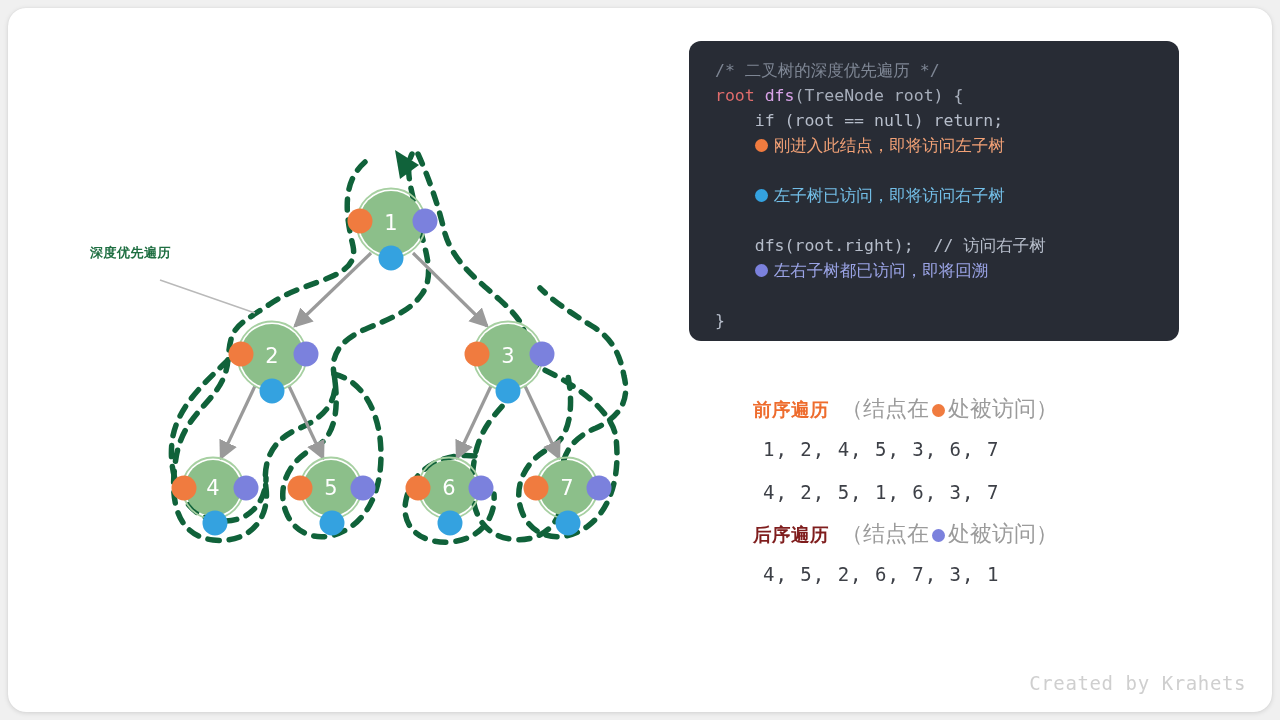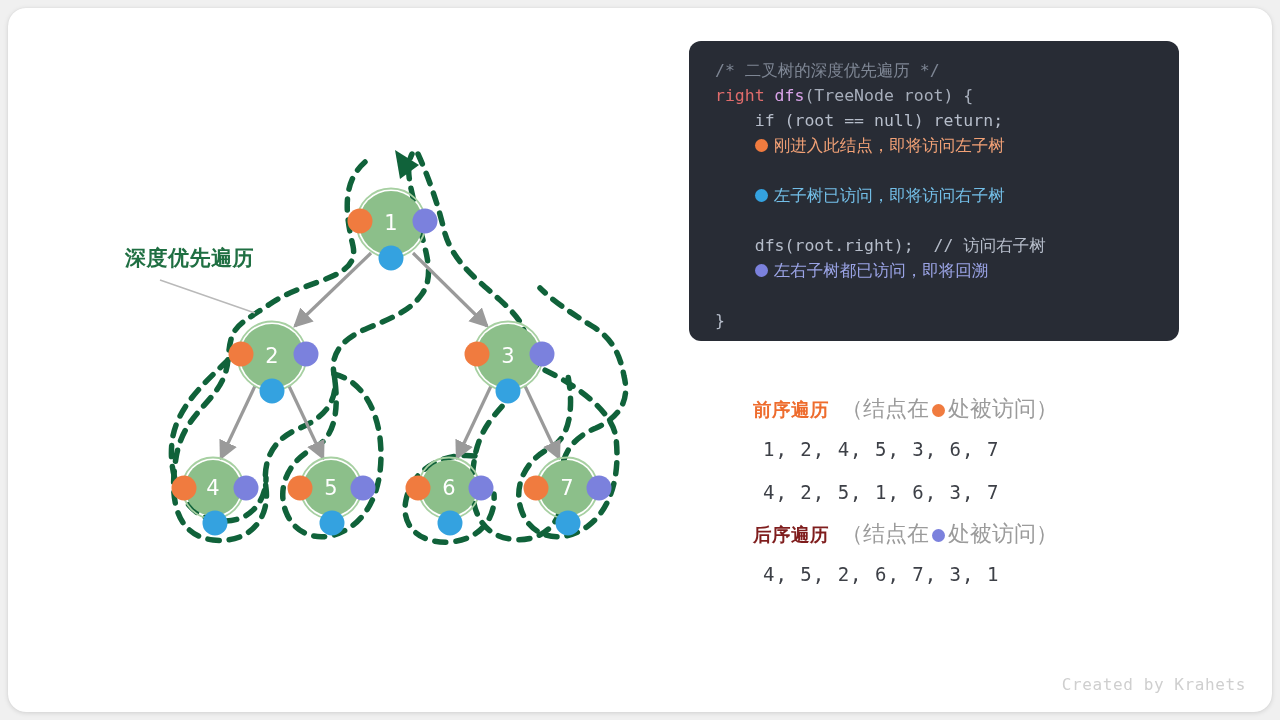--- a/index.html
+++ b/index.html
@@ -34,24 +34,23 @@
     height: 704px;
   }
   #tree-svg { position: absolute; left: 0; top: 0; }
 
   .dfs-label {
     position: absolute;
     left: 82px;
     top: 236px;
     color: #1f6f42;
     font-weight: bold;
-    font-size: 21px;
+    font-size: 13px;
     letter-spacing: 0.5px;
     white-space: nowrap;
-    margin-left: 35px;
   }
 
   .node-num {
     position: absolute;
     color: #ffffff;
     font-size: 21px;
     font-family: "DejaVu Sans", sans-serif;
     transform: translate(-50%, -50%);
     pointer-events: none;
     user-select: none;
@@ -135,21 +134,21 @@
     line-height: 40px;
     letter-spacing: 1px;
     margin-left: 10px;
   }
 
   #credit {
     position: absolute;
     right: 26px;
     bottom: 18px;
     font-family: "DejaVu Sans Mono", "Liberation Mono", monospace;
-    font-size: 16px;
+    font-size: 19px;
     color: #cfcfcf;
     letter-spacing: 0.6px;
   }
 </style>
 </head>
 <body>
 
 <div id="canvas">
 
   <div id="tree-figure">
@@ -292,21 +291,21 @@
     <span class="node-num" style="left:205px; top:480px;">4</span>
     <span class="node-num" style="left:323px; top:480px;">5</span>
     <span class="node-num" style="left:441px; top:480px;">6</span>
     <span class="node-num" style="left:559px; top:480px;">7</span>
 
     <div class="dfs-label">深度优先遍历</div>
   </div>
 
   <div id="code-card">
     <pre><span class="c-comment">/* 二叉树的深度优先遍历 */</span>
-<span class="c-kw">right</span> <span class="c-fn">dfs</span><span class="c-type">(TreeNode root) {</span>
+<span class="c-kw">root</span> <span class="c-fn">dfs</span><span class="c-type">(TreeNode root) {</span>
 <span class="c-plain">    if (root == null) return;</span>
 <span class="dotline">    <span class="dot dot-orange"></span><span class="txt-orange">刚进入此结点，即将访问左子树</span></span>
 <span class="dotline">    <span class="dot dot-blue"></span><span class="txt-blue">左子树已访问，即将访问右子树</span></span>
 <span class="c-plain">    dfs(root.right);  // 访问右子树</span>
 <span class="dotline">    <span class="dot dot-purple"></span><span class="txt-purple">左右子树都已访问，即将回溯</span></span>
 <span class="c-plain">}</span></pre>
   </div>
 
   <div id="results">
 

